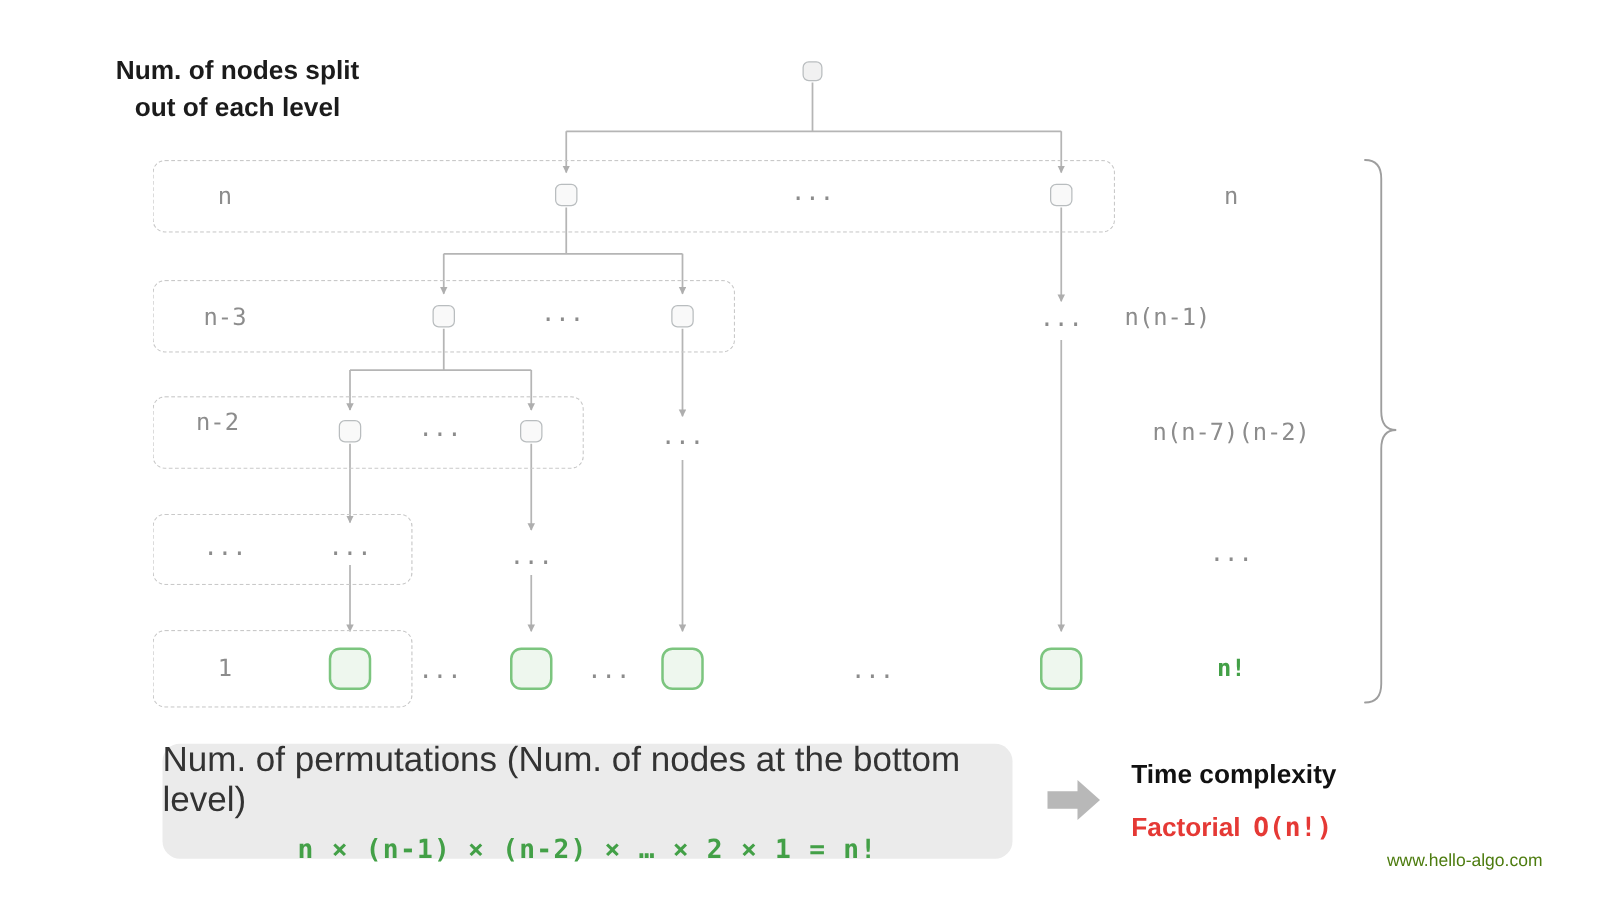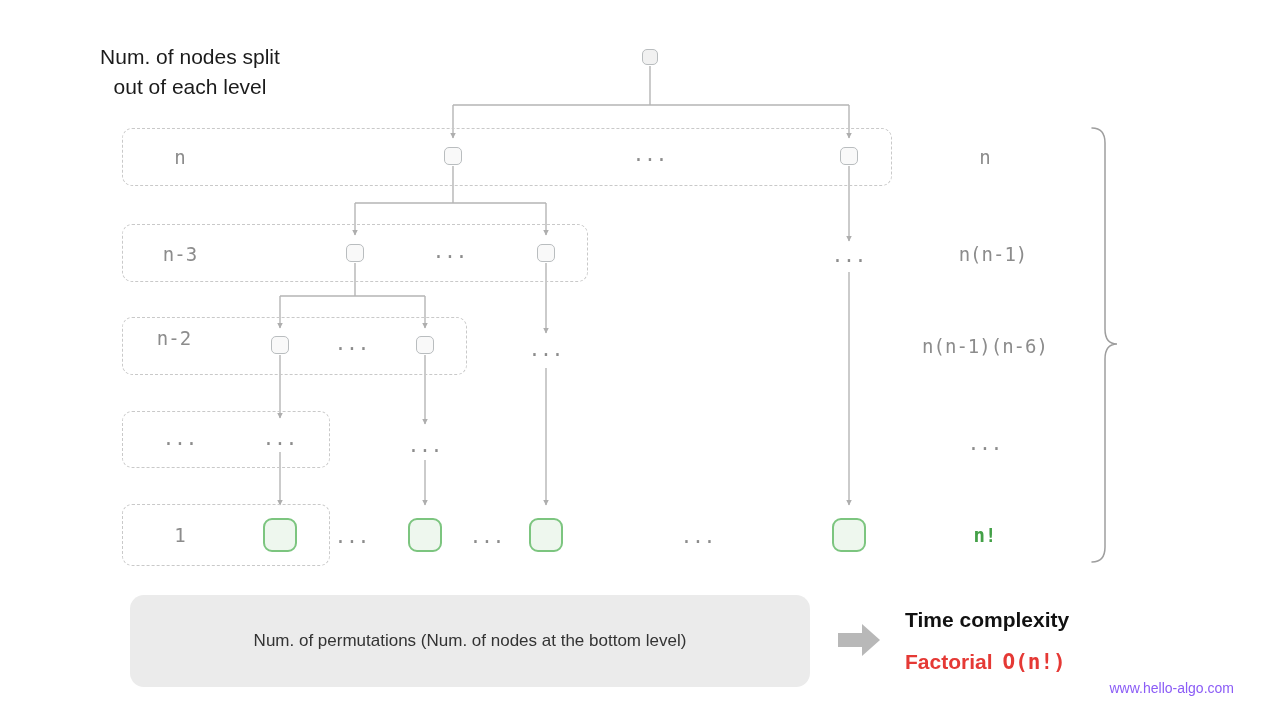--- a/index.html
+++ b/index.html
@@ -1,37 +1,37 @@
 <!DOCTYPE html>
 <html style="--green: #43a047; --red: #e53935; --gray-text: #8c8c8c; --leaf-border: #7cc57f; --leaf-fill: #eef7ee;"><head>
 <meta charset="utf-8">
 <style>
   html,body{margin:0;padding:0;background:#fff;}
   body{font-family:"Liberation Sans",sans-serif;}
   .canvas{position:relative;width:1280px;height:720px;background:#ffffff;overflow:hidden;}
   .abs{position:absolute;}
   .ctr{position:absolute;transform:translate(-50%,-50%);white-space:nowrap;}
   svg.overlay{position:absolute;left:0;top:0;}
-  .hdr{font-weight:normal;font-size:21px;line-height:30px;color:#1b1b1b;text-align:center;white-space:pre-line;}
+  .hdr{font-weight:bold;font-size:21px;line-height:30px;color:#1b1b1b;text-align:center;white-space:pre-line;}
   .lvl-box{position:absolute;border:1.5px dashed #c9c9c9;border-radius:10px;box-sizing:border-box;}
   .mono{font-family:"DejaVu Sans Mono",monospace;}
   .glabel{font-family:"DejaVu Sans Mono",monospace;font-size:19px;color:var(--gray-text);}
   .node-sm{position:absolute;width:18px;height:18px;border:1.6px solid #b9bdbf;background:#f9f9f9;border-radius:5px;transform:translate(-50%,-50%);box-sizing:border-box;}
   .node-root{width:16px;height:16px;background:#f1f1f1;}
   .node-leaf{position:absolute;width:34px;height:34px;border:2px solid var(--leaf-border);background:var(--leaf-fill);border-radius:9px;transform:translate(-50%,-50%);box-sizing:border-box;}
   .count-final{color:var(--green);font-weight:bold;}
   .brace-label{font-size:21px;line-height:30px;color:#222;text-align:center;}
   .green-mono{font-family:"DejaVu Sans Mono",monospace;color:var(--green);}
   .summary-box{position:absolute;left:130px;top:595px;width:680px;height:92px;background:#ebebeb;border-radius:14px;display:flex;flex-direction:column;align-items:center;justify-content:center;gap:11px;}
-  .summary-caption{font-size:17px;color:#333;}
+  .summary-caption{font-size:28px;color:#333;}
   .summary-formula{font-family:"DejaVu Sans Mono",monospace;font-weight:bold;font-size:21px;letter-spacing:1px;color:var(--green);}
   .result-title{font-size:21px;font-weight:bold;color:#111;}
   .result-value{font-size:21px;font-weight:bold;color:var(--red);}
   .result-value .mono{margin-left:10px;}
-  .watermark{font-size:14px;color:#8b5cf6;}
+  .watermark{font-size:14px;color:#4d7c0f;}
 </style>
 </head>
 <body>
 
 <div class="canvas">
 
   <svg class="overlay" width="1280" height="720">
     <defs>
       <marker id="ah" markerWidth="9" markerHeight="9" refX="5.5" refY="3" orient="auto" markerUnits="userSpaceOnUse">
         <path d="M0,0 L6,3 L0,6 Z" fill="#aeaeae"></path>
@@ -92,28 +92,29 @@
   <div class="ctr glabel" style="left:849px;top:255px">...</div>
   <div class="ctr glabel" style="left:352px;top:343px">...</div>
   <div class="ctr glabel" style="left:546px;top:349px">...</div>
   <div class="ctr glabel" style="left:280px;top:438px">...</div>
   <div class="ctr glabel" style="left:425px;top:445px">...</div>
   <div class="ctr glabel" style="left:352px;top:536px">...</div>
   <div class="ctr glabel" style="left:487px;top:536px">...</div>
   <div class="ctr glabel" style="left:698px;top:536px">...</div>
 
   <div class="ctr glabel" style="left:985px;top:157px">n</div>
-  <div class="ctr glabel" style="left:993px;top:254px">n(n-1)</div>
-  <div class="ctr glabel" style="left:985px;top:346px">n(n-1)(n-6)</div>
+  <div class="ctr glabel" style="left:934px;top:254px">n(n-1)</div>
+  <div class="ctr glabel" style="left:985px;top:346px">n(n-7)(n-2)</div>
   <div class="ctr glabel" style="left:985px;top:443px">...</div>
   <div class="ctr glabel count-final" style="left:985px;top:535px">n!</div>
 
 
   <div class="summary-box">
     <div class="summary-caption">Num. of permutations (Num. of nodes at the bottom level)</div>
+    <div class="summary-formula">n × (n-1) × (n-2) × … × 2 × 1 = n!</div>
   </div>
 
   <div class="abs result-title" style="left:905px;top:608px">Time complexity</div>
   <div class="abs result-value" style="left:905px;top:650px">
     <span>Factorial</span><span class="mono">O(n!)</span>
   </div>
 
   <div class="abs watermark" style="right:46px;top:680px">www.hello-algo.com</div>
 
 </div>

